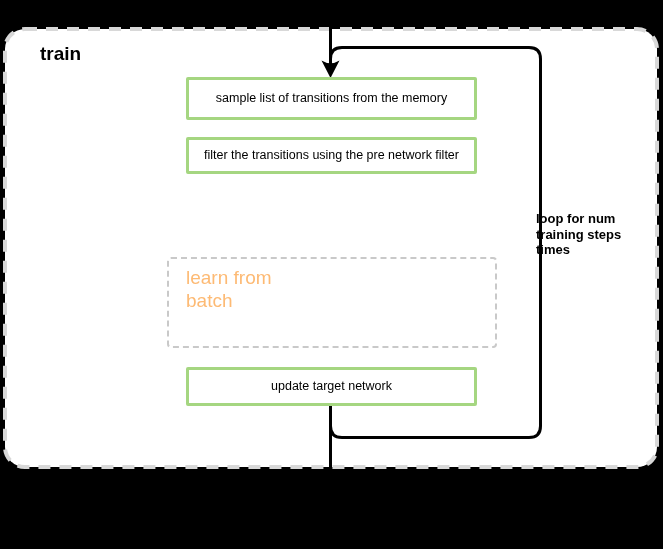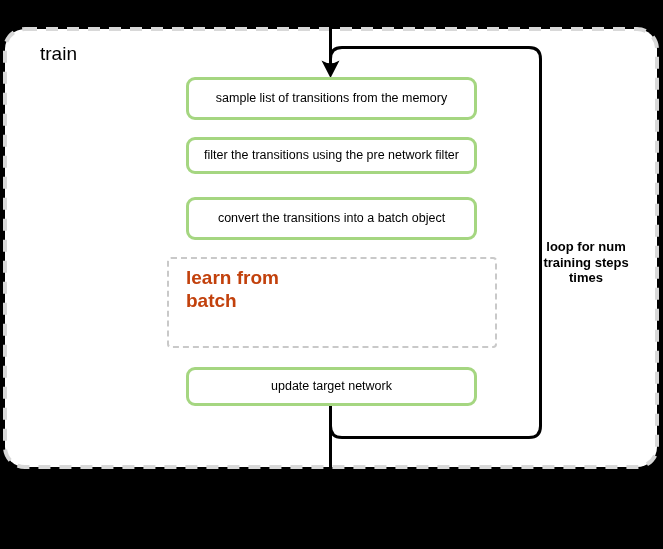--- a/index.html
+++ b/index.html
@@ -6,59 +6,57 @@
   body{
     width:663px;height:549px;overflow:hidden;
     background:#000000;
     font-family:"Liberation Sans", sans-serif;
   }
   .stage{position:relative;width:663px;height:549px;}
   .stage > svg{position:absolute;left:0;top:0;}
 
   .train-label{
     position:absolute;left:40px;top:43px;
-    font-size:19px;font-weight:normal;color:#000;
+    font-size:19px;font-weight:bold;color:#000;
   }
 
   .node{
     position:absolute;left:186px;width:291px;
     box-sizing:border-box;
     background:#ffffff;
     border:3px solid #a5d681;
-    border-radius:9px;
+    border-radius:2px;
     display:flex;align-items:center;justify-content:center;
     text-align:center;
     font-size:12.5px;color:#000;
     line-height:1.15;
     padding:0 10px;
   }
   .n1{top:77px;height:43px;}
   .n2{top:137px;height:37px;}
   .n3{top:197px;height:43px;}
   .n4{top:367px;height:39px;text-align:right;}
 
   .group-dashed{
     position:absolute;left:167px;top:257px;width:330px;height:91px;
     box-sizing:border-box;
     border:2px dashed #c9c9c9;
     border-radius:4px;
     background:transparent;
-    font-size:19px;font-weight:bold;color:#c2410c;
+    font-size:19px;font-weight:normal;color:#fdba74;
     line-height:23px;
     padding:7px 0 0 17px;
     white-space:pre-line;
   }
 
   .loop-label{
     position:absolute;left:536px;top:211px;width:100px;
-    text-align:center;
     font-size:13px;font-weight:bold;color:#000;
     line-height:15.5px;
     white-space:pre-line;
-    margin-top:28px;
   }
 </style>
 </head>
 <body>
 
 <div class="stage">
 
   <svg width="663" height="549" viewBox="0 0 663 549">
 
     <rect x="5" y="29" width="652" height="438" rx="20" fill="#ffffff" stroke="#d8d8d8" stroke-width="4" stroke-dasharray="12 9"></rect>
@@ -76,23 +74,20 @@
   <div class="train-label">train</div>
 
   <div class="node n1">
     <span>sample list of transitions from the memory</span>
   </div>
 
   <div class="node n2">
     <span>filter the transitions using the pre network filter</span>
   </div>
 
-  <div class="node n3">
-    <span>convert the transitions into a batch object</span>
-  </div>
 
   <div class="group-dashed">learn from
 batch</div>
 
   <div class="node n4">
     <span>update target network</span>
   </div>
 
   <div class="loop-label">loop for num
 training steps

